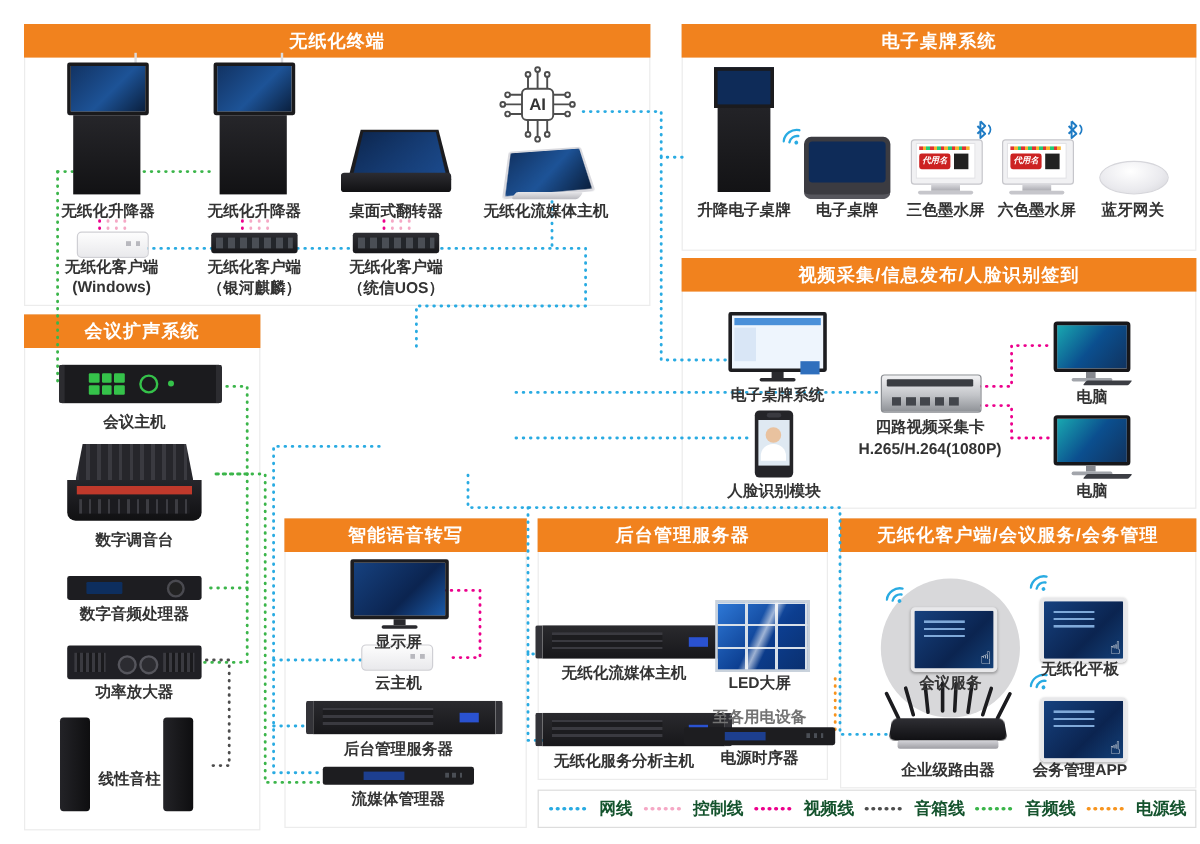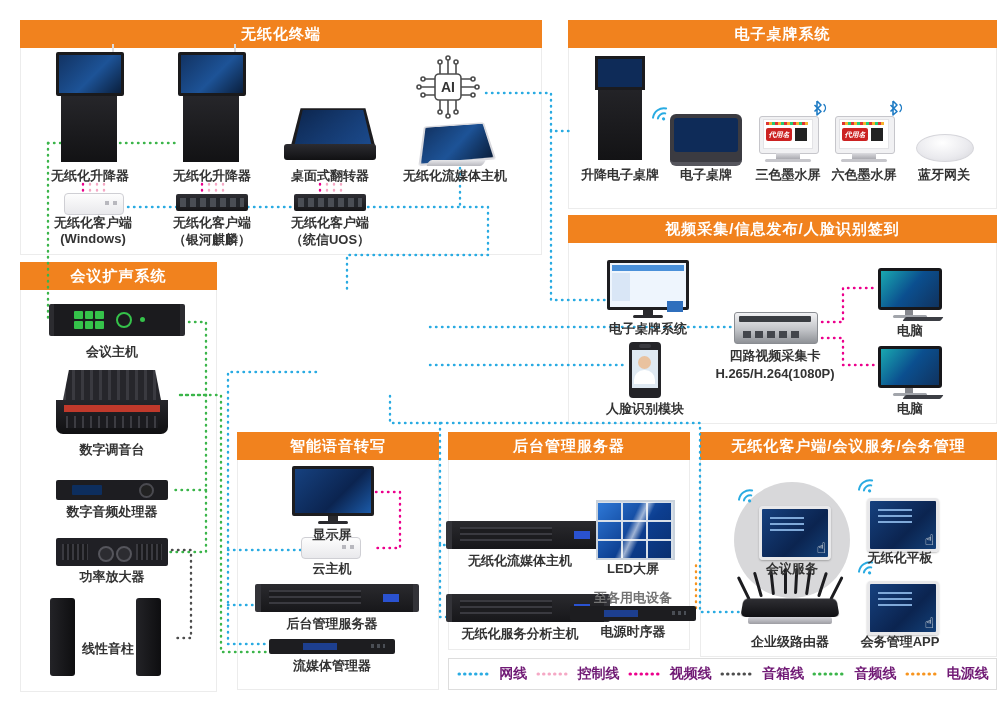--- a/index.html
+++ b/index.html
@@ -105,21 +105,21 @@
   .router .r-body{left:0;bottom:7px;width:96px;height:19px;background:linear-gradient(180deg,#2f2f34,#101013);border-radius:5px;transform:perspective(60px) rotateX(12deg)}
   .router .r-base{left:6px;bottom:0;width:84px;height:7px;background:linear-gradient(180deg,#d4d4d9,#9d9da3);border-radius:2px}
   .tab{width:66px;height:48px;background:linear-gradient(135deg,#16417f,#0b2450 60%,#134078);border:3px solid #e8e8ea;border-radius:4px;box-shadow:0 1px 2px rgba(0,0,0,.25)}
   .tab .t-lines{left:8px;top:8px;width:34px;height:14px;background:repeating-linear-gradient(180deg,#7fa9d9 0 2px,transparent 2px 6px)}
   .tab .t-hand{right:2px;bottom:0;color:#fff;font-size:15px;text-shadow:0 0 2px #456;position:absolute}
   .gcircle{width:116px;height:116px;background:#d8d8da;border-radius:50%}
   
   .legendbox{position:absolute;left:448px;top:658px;width:547px;height:30px;border:1px solid #ddd;background:#fff;
              display:flex;align-items:center;justify-content:space-evenly;z-index:2}
   .litem{display:flex;align-items:center;gap:5px}
-  .litem span{font-size:14px;font-weight:bold;color:#701a75}
+  .litem span{font-size:14px;font-weight:bold;color:#14532d}
   .litem line{stroke-dasharray:.5 5;stroke-width:3;stroke-linecap:round}
 </style>
 </head>
 <body>
 
 <div class="canvas">
 
   <div class="sec" style="left:20px;top:20px;width:520px;height:233px">
     <div class="hdr">
         <span>无纸化终端</span>

